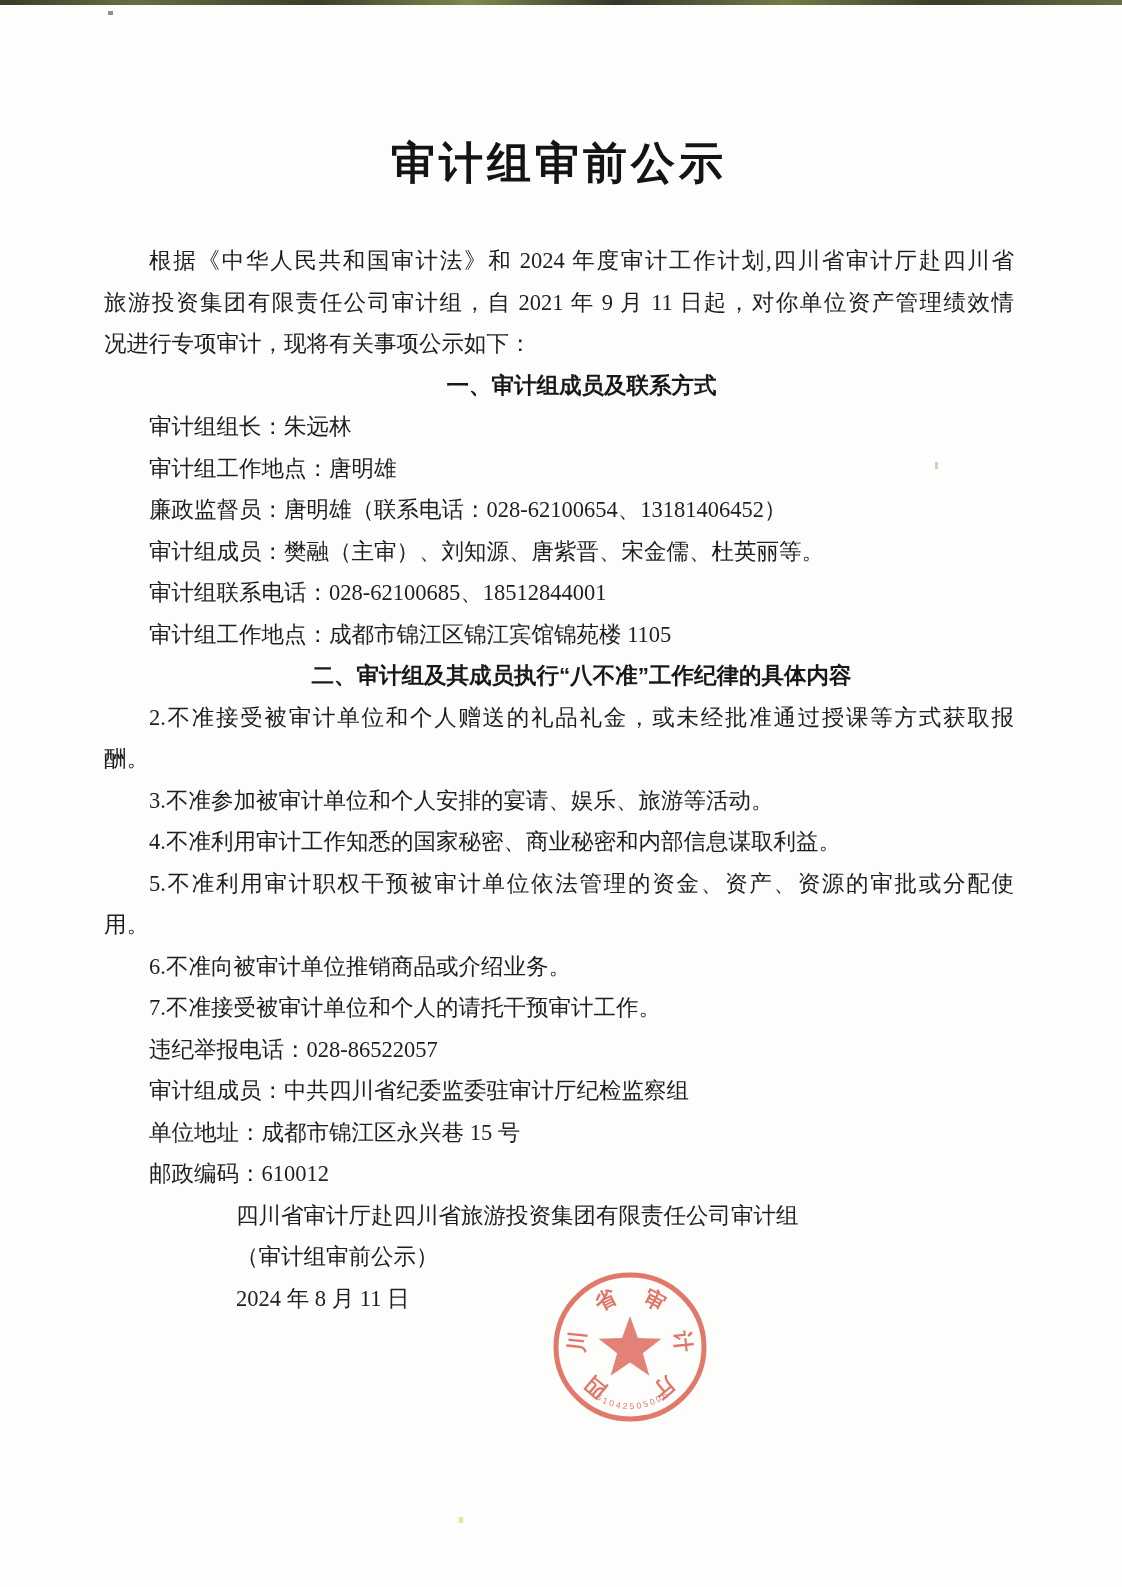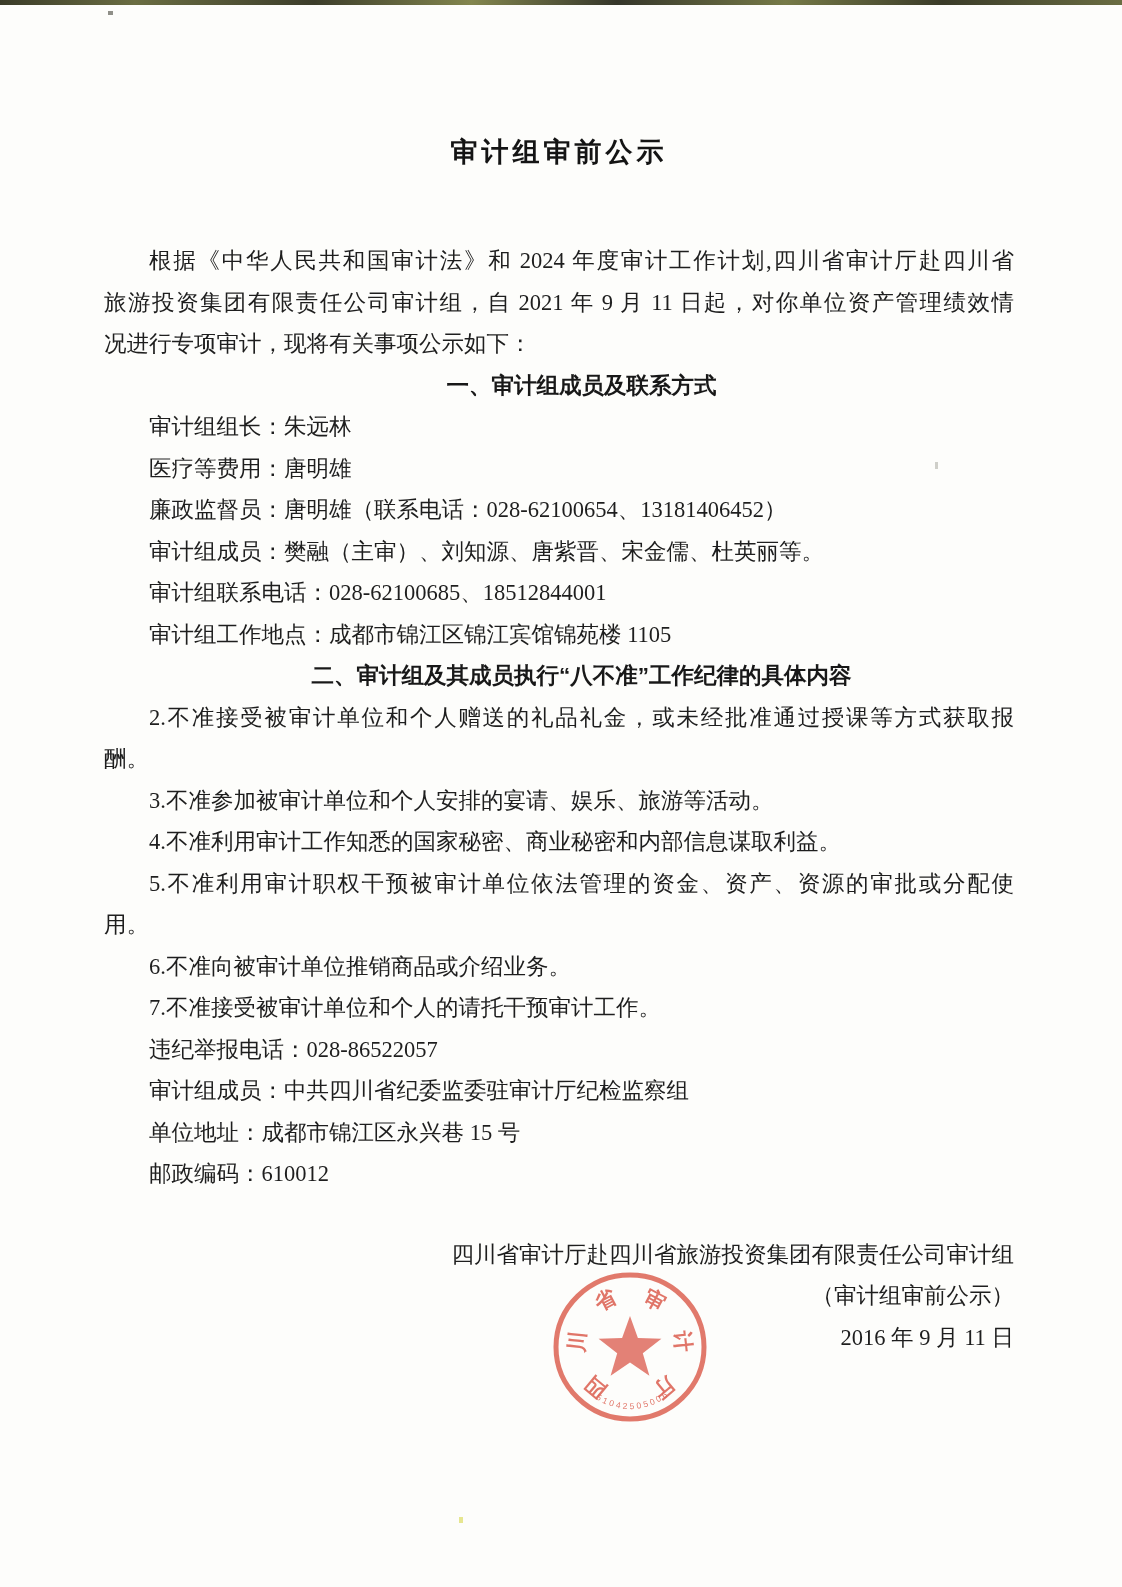--- a/index.html
+++ b/index.html
@@ -11,36 +11,36 @@
     color:#1e1e1e;
     overflow:hidden;
     margin:0 auto;
   }
   .topline {
     position:absolute; top:0; left:0; width:1122px; height:5px;
     background:linear-gradient(90deg,#3a3b28 0%,#6a6d42 12%,#3c3d2a 28%,#83864e 42%,#35362a 55%,#767a47 70%,#3a3b28 84%,#6a6d42 100%);
   }
   .doc-title {
     position:absolute; top:134px; left:104px; width:910px;
-    text-align:center; font-size:27px; font-weight:700; letter-spacing:4px;
+    text-align:center; font-size:44px; font-weight:700; letter-spacing:4px;
     color:#141414;
   }
   .body-block {
     position:absolute; top:240px; left:104px; width:910px;
     font-size:22.5px; z-index:2;
   }
   .line { height:41.5px; line-height:41.5px; white-space:nowrap; }
   .indent { padding-left:45px; }
   .just { white-space:normal; text-align:justify; text-align-last:justify; }
   .heading {
     font-family:"Liberation Sans","DejaVu Sans",sans-serif;
     font-weight:700; font-size:22.5px; color:#181818;text-align:center;
   }
   .sig-block {
-    margin-top:39px; text-align:right; padding-left:132px;
+    text-align:left; padding-left:132px;
   }
   .stamp {
     position:absolute; left:548px; top:1271px; z-index:3;
     mix-blend-mode:multiply; opacity:0.9;
   }
   .speck { position:absolute; z-index:1; }
   .speck-a { left:108px; top:11px; width:5px; height:4px; background:#8f8f88; }
   .speck-b { left:459px; top:1517px; width:4px; height:6px; background:#e6e690; }
   .speck-c { left:935px; top:462px; width:3px; height:7px; background:#cfcfc9; }
 </style>
@@ -57,21 +57,21 @@
   <div class="doc-title">审计组审前公示</div>
 
   <div class="body-block">
 
     <div class="line indent just">根据《中华人民共和国审计法》和 2024 年度审计工作计划,四川省审计厅赴四川省</div>
     <div class="line just">旅游投资集团有限责任公司审计组，自 2021 年 9 月 11 日起，对你单位资产管理绩效情</div>
     <div class="line">况进行专项审计，现将有关事项公示如下：</div>
 
     <div class="line indent heading">一、审计组成员及联系方式</div>
     <div class="line indent">审计组组长：朱远林</div>
-    <div class="line indent">医疗等费用：唐明雄</div>
+    <div class="line indent">审计组工作地点：唐明雄</div>
     <div class="line indent">廉政监督员：唐明雄（联系电话：028-62100654、13181406452）</div>
     <div class="line indent">审计组成员：樊融（主审）、刘知源、唐紫晋、宋金儒、杜英丽等。</div>
     <div class="line indent">审计组联系电话：028-62100685、18512844001</div>
     <div class="line indent">审计组工作地点：成都市锦江区锦江宾馆锦苑楼 1105</div>
 
     <div class="line indent heading">二、审计组及其成员执行“八不准”工作纪律的具体内容</div>
     <div class="line indent just">2.不准接受被审计单位和个人赠送的礼品礼金，或未经批准通过授课等方式获取报</div>
     <div class="line">酬。</div>
     <div class="line indent">3.不准参加被审计单位和个人安排的宴请、娱乐、旅游等活动。</div>
     <div class="line indent">4.不准利用审计工作知悉的国家秘密、商业秘密和内部信息谋取利益。</div>
@@ -81,21 +81,21 @@
     <div class="line indent">7.不准接受被审计单位和个人的请托干预审计工作。</div>
 
     <div class="line indent">违纪举报电话：028-86522057</div>
     <div class="line indent">审计组成员：中共四川省纪委监委驻审计厅纪检监察组</div>
     <div class="line indent">单位地址：成都市锦江区永兴巷 15 号</div>
     <div class="line indent">邮政编码：610012</div>
 
     <div class="sig-block">
       <div class="line">四川省审计厅赴四川省旅游投资集团有限责任公司审计组</div>
       <div class="line">（审计组审前公示）</div>
-      <div class="line">2016 年 9 月 11 日</div>
+      <div class="line">2024 年 8 月 11 日</div>
     </div>
 
   </div>
 
   <svg class="stamp" width="164" height="158" viewBox="0 0 164 158" xmlns="http://www.w3.org/2000/svg">
     <ellipse cx="82" cy="76" rx="74" ry="72" fill="none" stroke="#dc5647" stroke-width="5" opacity="0.88"></ellipse>
     <polygon points="82,45 89.9,67.1 113.4,67.8 94.8,82.2 101.4,104.7 82,91.5 62.6,104.7 69.2,82.2 50.6,67.8 74.1,67.1" fill="#dc5647" opacity="0.82"></polygon>
     <g fill="#dc5647" font-family="'Liberation Serif','DejaVu Serif',serif" font-weight="700" opacity="0.9">
       <text x="82" y="30" font-size="21" text-anchor="middle" transform="rotate(-140 82 76)">四</text>
       <text x="82" y="30" font-size="21" text-anchor="middle" transform="rotate(-84 82 76)">川</text>

